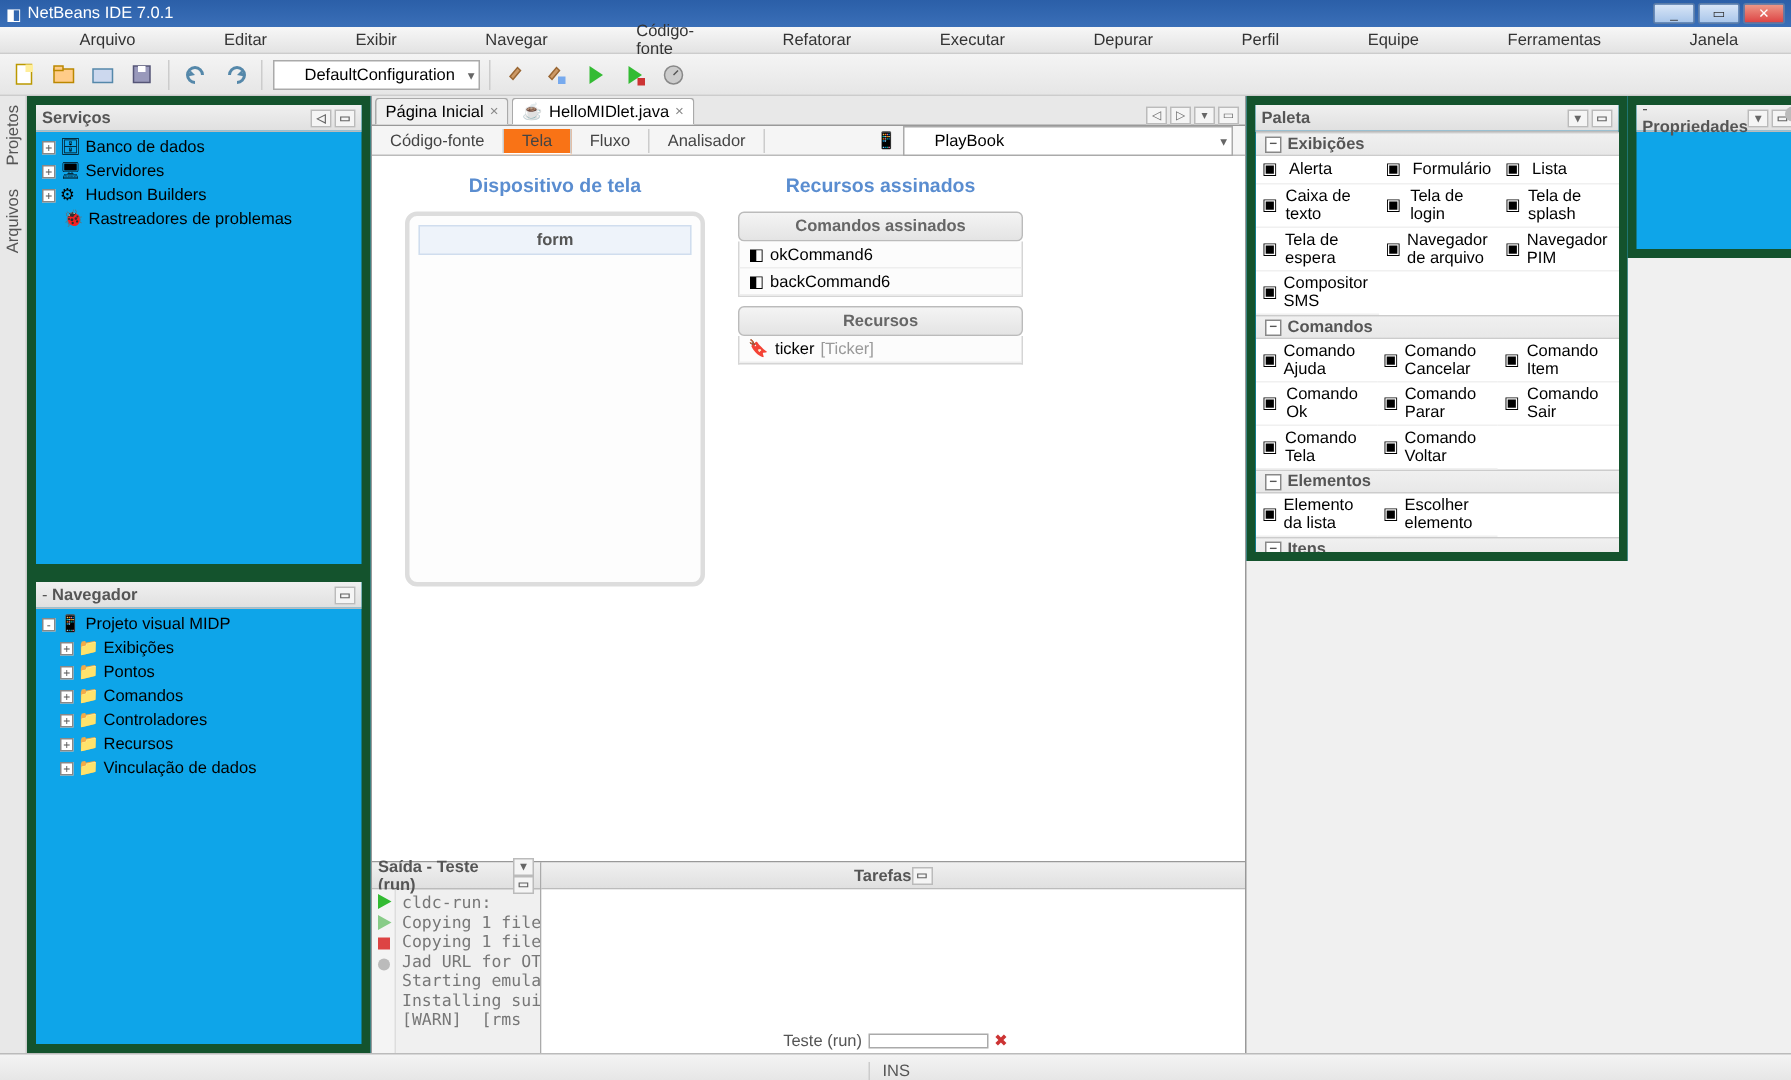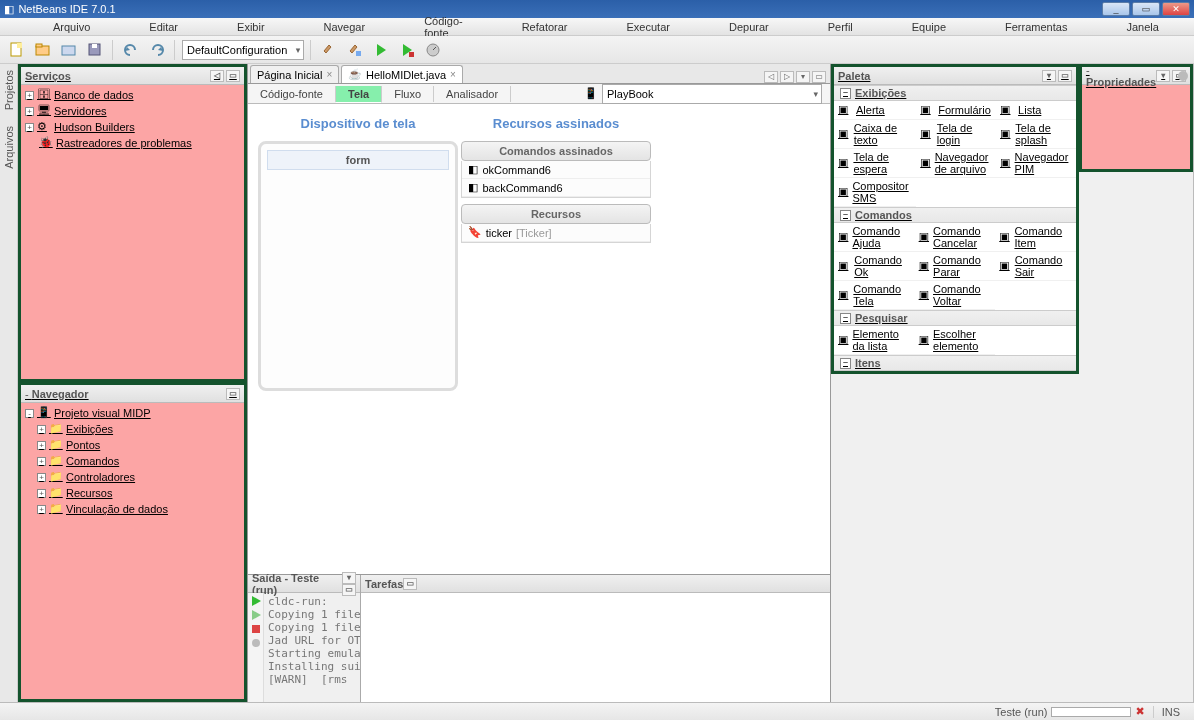--- a/index.html
+++ b/index.html
@@ -9,46 +9,46 @@
 .titlebar .win-controls { display: flex; gap: 2px; }
 .win-btn { width: 28px; height: 14px; background: linear-gradient(#d9e6f7,#a9c6ea); border: 1px solid #5a7ca8; text-align: center; font-size: 9px; line-height: 12px; color:#333; border-radius:2px;}
 .win-btn.close { background: linear-gradient(#e98,#d44); color:#fff;}
 .menubar { height: 18px; background: linear-gradient(#f7f7f7,#e3e3e3); display: flex; align-items: center; padding: 0 2px; gap: 2px; border-bottom: 1px solid #ccc; }
 .menubar .mi { padding: 1px 6px; color: #333; cursor: default; margin-left: 45px; }
 .menubar .search { margin-left: auto; display: flex; align-items: center; gap: 4px; }
 .menubar .search input { width: 130px; height: 15px; border: 1px solid #bbb; font-size: 11px; padding: 12px 4px; color:#888;text-align:center;}
 .toolbar { height: 28px; background: linear-gradient(#f4f4f4,#e6e6e6); display: flex; align-items: center; padding: 2px 6px; gap: 4px; border-bottom: 1px solid #ccc; }
 .tbtn { width: 22px; height: 22px; border: 1px solid transparent; display:flex; align-items:center; justify-content:center; border-radius:3px;}
 .tsep { width: 2px; height: 20px; border-left: 1px solid #ccc; margin: 0 2px; }
-.config-select { height: 20px; border: 1px solid #aaa; background: #fff; min-width: 100px; display:flex; align-items:center; padding:0 16px 0 4px; position:relative; font-size:11px;}
+.config-select { height: 20px; border: 1px solid #aaa; background: #fff; min-width: 100px; display:flex; align-items:center; padding:0 16px 0 20px; position:relative; font-size:11px;}
 .config-select::after { content:"▾"; position:absolute; right:3px; font-size:9px; color:#666;}
 .main { flex: 1; display: flex; min-height: 0; }
 .left-rail { width: 18px; background: #e8e8e8; border-right: 1px solid #ccc; display:flex; flex-direction:column; align-items:center; padding-top:2px; gap:8px;}
 .rail-tab { writing-mode: vertical-rl; transform: rotate(180deg); font-size: 11px; color:#555; padding:4px 1px; cursor:default;}
 .left-col { width: 230px; display: flex; flex-direction: column; border-right: 1px solid #999; }
-.panel { display: flex; flex-direction: column; background: #fca5a5; border: 3px solid #14532d; text-decoration: underline; }
+.panel { display: flex; flex-direction: column; background: #0ea5e9; border: 6px solid #14532d; }
 .panel-header { height: 18px; background: linear-gradient(#f0f0f0,#e0e0e0); border-bottom: 1px solid #bbb; display: flex; align-items: center; padding: 0 4px; font-weight: bold; color:#555; justify-content:space-between;}
 .panel-header .ph-controls { display:flex; gap:2px;}
 .ph-btn { width:14px; height:12px; border:1px solid #bbb; background:#f5f5f5; font-size:8px; line-height:10px; text-align:center; color:#666;}
 .tree { padding: 2px 2px; overflow: auto; flex:1;}
 .tree-node { display: flex; align-items: center; padding: 1px 2px; gap: 3px; white-space:nowrap;}
 .tree-node .exp { width:9px; height:9px; border:1px solid #888; font-size:8px; line-height:7px; text-align:center; color:#555; background:#fff;}
 .tree-node .ticon { width:14px; height:14px; display:inline-block;}
 .ind1 { padding-left: 14px;}
 .center-col { flex: 1; display: flex; flex-direction: column; min-width:0;}
 .ed-tabs { height: 20px; background: #e8e8e8; display: flex; align-items: flex-end; border-bottom: 1px solid #999; padding-left:2px;}
 .ed-tab { height: 18px; border: 1px solid #aaa; border-bottom: none; background: #f0f0f0; padding: 0 6px; display: flex; align-items: center; gap: 4px; margin-right: 2px; border-radius: 3px 3px 0 0; font-size:11px;}
 .ed-tab.active { background: #fff; }
 .ed-tab .close-x { font-size:10px; color:#888; cursor:default;}
 .ed-tab-controls { margin-left:auto; display:flex; gap:2px; padding-right:4px;}
 .sub-tabs { height: 20px; background: #f5f5f5; border-bottom: 1px solid #bbb; display: flex; align-items: center;}
 .sub-tab { padding: 2px 12px; border-right: 1px solid #ccc; color:#444; cursor:default;}
-.sub-tab.active { background: #86efac; border-bottom: 1px solid #fff; margin-bottom:-1px;font-weight:bold;}
+.sub-tab.active { background: #f97316; border-bottom: 1px solid #fff; margin-bottom:-1px;}
 .sub-tabs .device-select { margin-left: auto; margin-right: 8px; display:flex; align-items:center; gap:4px;}
-.design-area { flex:1; background:#fff; display:flex; padding:8px 10px; gap:3px; overflow:auto;}
+.design-area { flex:1; background:#fff; display:flex; padding:8px 22px; gap:22px; overflow:auto;}
 .design-col { flex:1; min-width:0;}
 .section-title { color:#5a8dd0; font-weight:bold; font-size:13px; text-align:center; padding:4px 0;}
 .phone-frame { border: 3px solid #ddd; border-radius: 8px; height: 250px; background:#fdfdfd; padding:6px; margin-top:6px;}
 .form-label { background:#eef3fa; border:1px solid #d0ddee; padding:3px 0; text-align:center; font-weight:bold; color:#555;}
 .res-box { margin-top:6px;}
 .res-header { background: linear-gradient(#f4f4f4,#e4e4e4); border:1px solid #bbb; border-radius:4px; padding:3px 8px; text-align:center; color:#666; font-weight:bold;}
 .res-items { border:1px solid #d5d5d5; border-top:none; background:#fcfcfc;}
 .res-item { padding:2px 6px; display:flex; align-items:center; gap:4px; border-bottom:1px solid #eee;}
 .res-item .sub { color:#999;}
 .right-col { width: 364px; display:flex; border-left:1px solid #999;}
@@ -56,27 +56,27 @@
 .pal-cat { background:linear-gradient(#f0f0f0,#e8e8e8); border-top:1px solid #ccc; border-bottom:1px solid #ccc; padding:1px 6px; font-weight:bold; color:#555; display:flex; align-items:center; gap:4px;}
 .pal-cat::before { content:"–"; width:9px; height:9px; border:1px solid #888; font-size:9px; line-height:7px; text-align:center; background:#fff;}
 .pal-grid { display:grid; grid-template-columns: 1fr 1fr 1fr; }
 .pal-item { display:flex; align-items:center; gap:4px; padding:2px 4px; border-bottom:1px solid #f0f0f0;}
 .pal-icon { width:14px; height:14px; display:inline-block;}
 .props-body { background:#f8f8f8; height:90px; display:flex; align-items:center; justify-content:center; color:#aaa; font-style:italic; font-size:11px;}
 .neutral-area { flex:1; background:#ececec; border:1px solid #bbb; position:relative;}
 .neutral-dot { position:absolute; right:6px; top:6px; width:10px; height:10px; border-radius:50%; background:#bbb;}
 .bottom-panel { height:128px; display:flex; border-top:1px solid #999;}
 .output-wrap { flex:1; display:flex; flex-direction:column; min-width:0;}
-.output-header { height:18px; background:linear-gradient(#f0f0f0,#e0e0e0); border-bottom:1px solid #bbb; display:flex; align-items:center; padding:0 4px; font-weight:bold; color:#555; justify-content:flex-start;}
+.output-header { height:18px; background:linear-gradient(#f0f0f0,#e0e0e0); border-bottom:1px solid #bbb; display:flex; align-items:center; padding:0 4px; font-weight:bold; color:#555; justify-content:center;}
 .tasks-panel { width:470px; display:flex; flex-direction:column; border-left:1px solid #aaa;}
 .output-body { flex:1; display:flex; min-height:0;}
 .output-gutter { width:16px; background:#f4f4f4; border-right:1px solid #ddd; display:flex; flex-direction:column; align-items:center; padding-top:2px; gap:2px;}
 .gutter-icon { width:12px; height:12px; }
 .output-text { flex:1; overflow:auto; font-family: Consolas, monospace; font-size:11px; color:#777; padding:2px 4px; line-height:13px; white-space:pre;}
-.statusbar { height:18px; background:linear-gradient(#f4f4f4,#e6e6e6); border-top:1px solid #bbb; display:flex; align-items:center; justify-content:flex-end; padding:0 6px; gap:8px; color:#555;}
+.statusbar { height:18px; background:linear-gradient(#f4f4f4,#e6e6e6); border-top:1px solid #bbb; display:flex; align-items:center; justify-content:flex-end; padding:0 18px; gap:8px; color:#555;flex-direction:column;}
 .status-box { border-left:1px solid #ccc; padding:0 8px;}
 .progress-area { display:flex; align-items:center; gap:4px;}
 .progress-bar { width:80px; height:10px; border:1px solid #aaa; background:#fff;}
 svg { display:block;}
 .search-icon-svg { width:14px; height:14px;}
 </style>
 </head>
 <body>
 
 <div class="titlebar">
@@ -462,21 +462,21 @@
             </div>
             <div class="pal-item">
               <span class="pal-icon">▣</span>
               <span>Comando Tela</span>
             </div>
             <div class="pal-item">
               <span class="pal-icon">▣</span>
               <span>Comando Voltar</span>
             </div>
           </div>
-          <div class="pal-cat">Pesquisar</div>
+          <div class="pal-cat">Elementos</div>
           <div class="pal-grid">
             <div class="pal-item">
               <span class="pal-icon">▣</span>
               <span>Elemento da lista</span>
             </div>
             <div class="pal-item">
               <span class="pal-icon">▣</span>
               <span>Escolher elemento</span>
             </div>
           </div>

